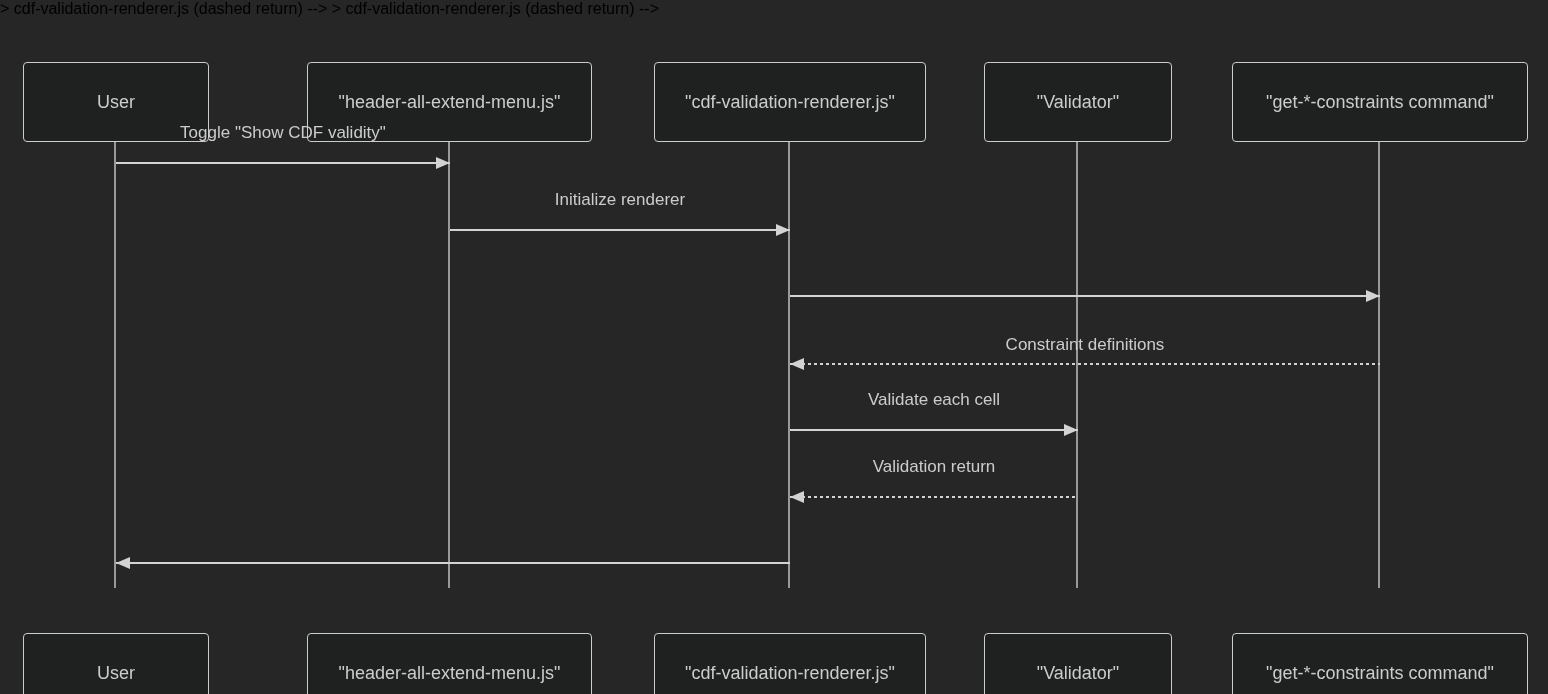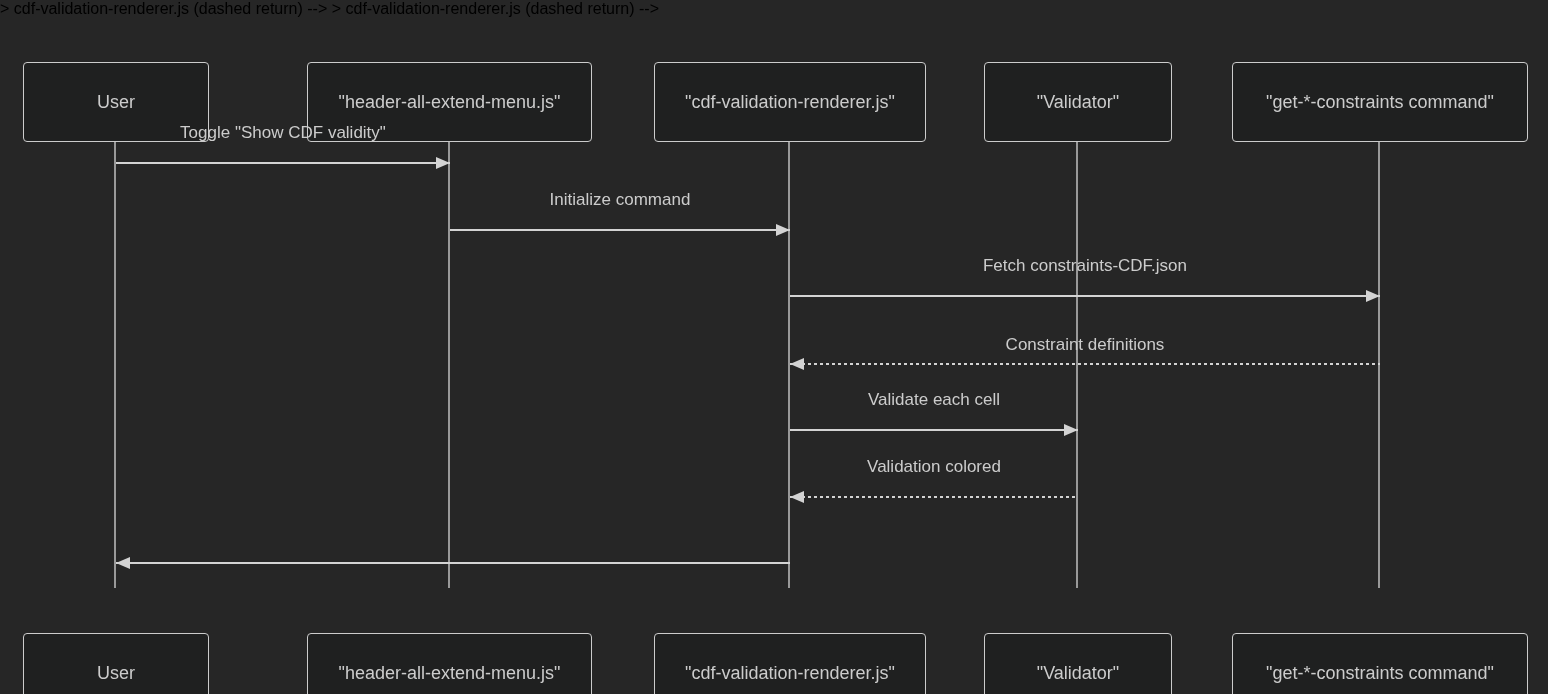--- a/index.html
+++ b/index.html
@@ -101,41 +101,40 @@
   <div class="actor top" style="left:1232px;width:296px">
     <span>"get-*-constraints command"</span>
   </div>
 
   
   <div class="msg-label" style="left:283px;top:122px">Toggle "Show CDF validity"</div>
   <div class="msg-line solid" style="left:116px;top:162px;width:334px"></div>
   <div class="arrow right" style="left:436px;top:157px"></div>
 
   
-  <div class="msg-label" style="left:620px;top:189px">Initialize command</div>
+  <div class="msg-label" style="left:620px;top:189px">Initialize renderer</div>
   <div class="msg-line solid" style="left:450px;top:229px;width:340px"></div>
   <div class="arrow right" style="left:776px;top:224px"></div>
 
   
-  <div class="msg-label" style="left:1085px;top:255px">Fetch constraints-CDF.json</div>
   <div class="msg-line solid" style="left:790px;top:295px;width:590px"></div>
   <div class="arrow right" style="left:1366px;top:290px"></div>
 
   &gt; cdf-validation-renderer.js (dashed return) --&gt;
   <div class="msg-label" style="left:1085px;top:334px">Constraint definitions</div>
   <div class="msg-line dashed" style="left:790px;top:363px;width:590px"></div>
   <div class="arrow left" style="left:790px;top:358px"></div>
 
   
   <div class="msg-label" style="left:934px;top:389px">Validate each cell</div>
   <div class="msg-line solid" style="left:790px;top:429px;width:288px"></div>
   <div class="arrow right" style="left:1064px;top:424px"></div>
 
   &gt; cdf-validation-renderer.js (dashed return) --&gt;
-  <div class="msg-label" style="left:934px;top:456px">Validation colored</div>
+  <div class="msg-label" style="left:934px;top:456px">Validation return</div>
   <div class="msg-line dashed" style="left:790px;top:496px;width:288px"></div>
   <div class="arrow left" style="left:790px;top:491px"></div>
 
   
   <div class="msg-line solid" style="left:116px;top:562px;width:674px"></div>
   <div class="arrow left" style="left:116px;top:557px"></div>
 
   
   <div class="actor bottom" style="left:23px;width:186px">
     <span>User</span>

